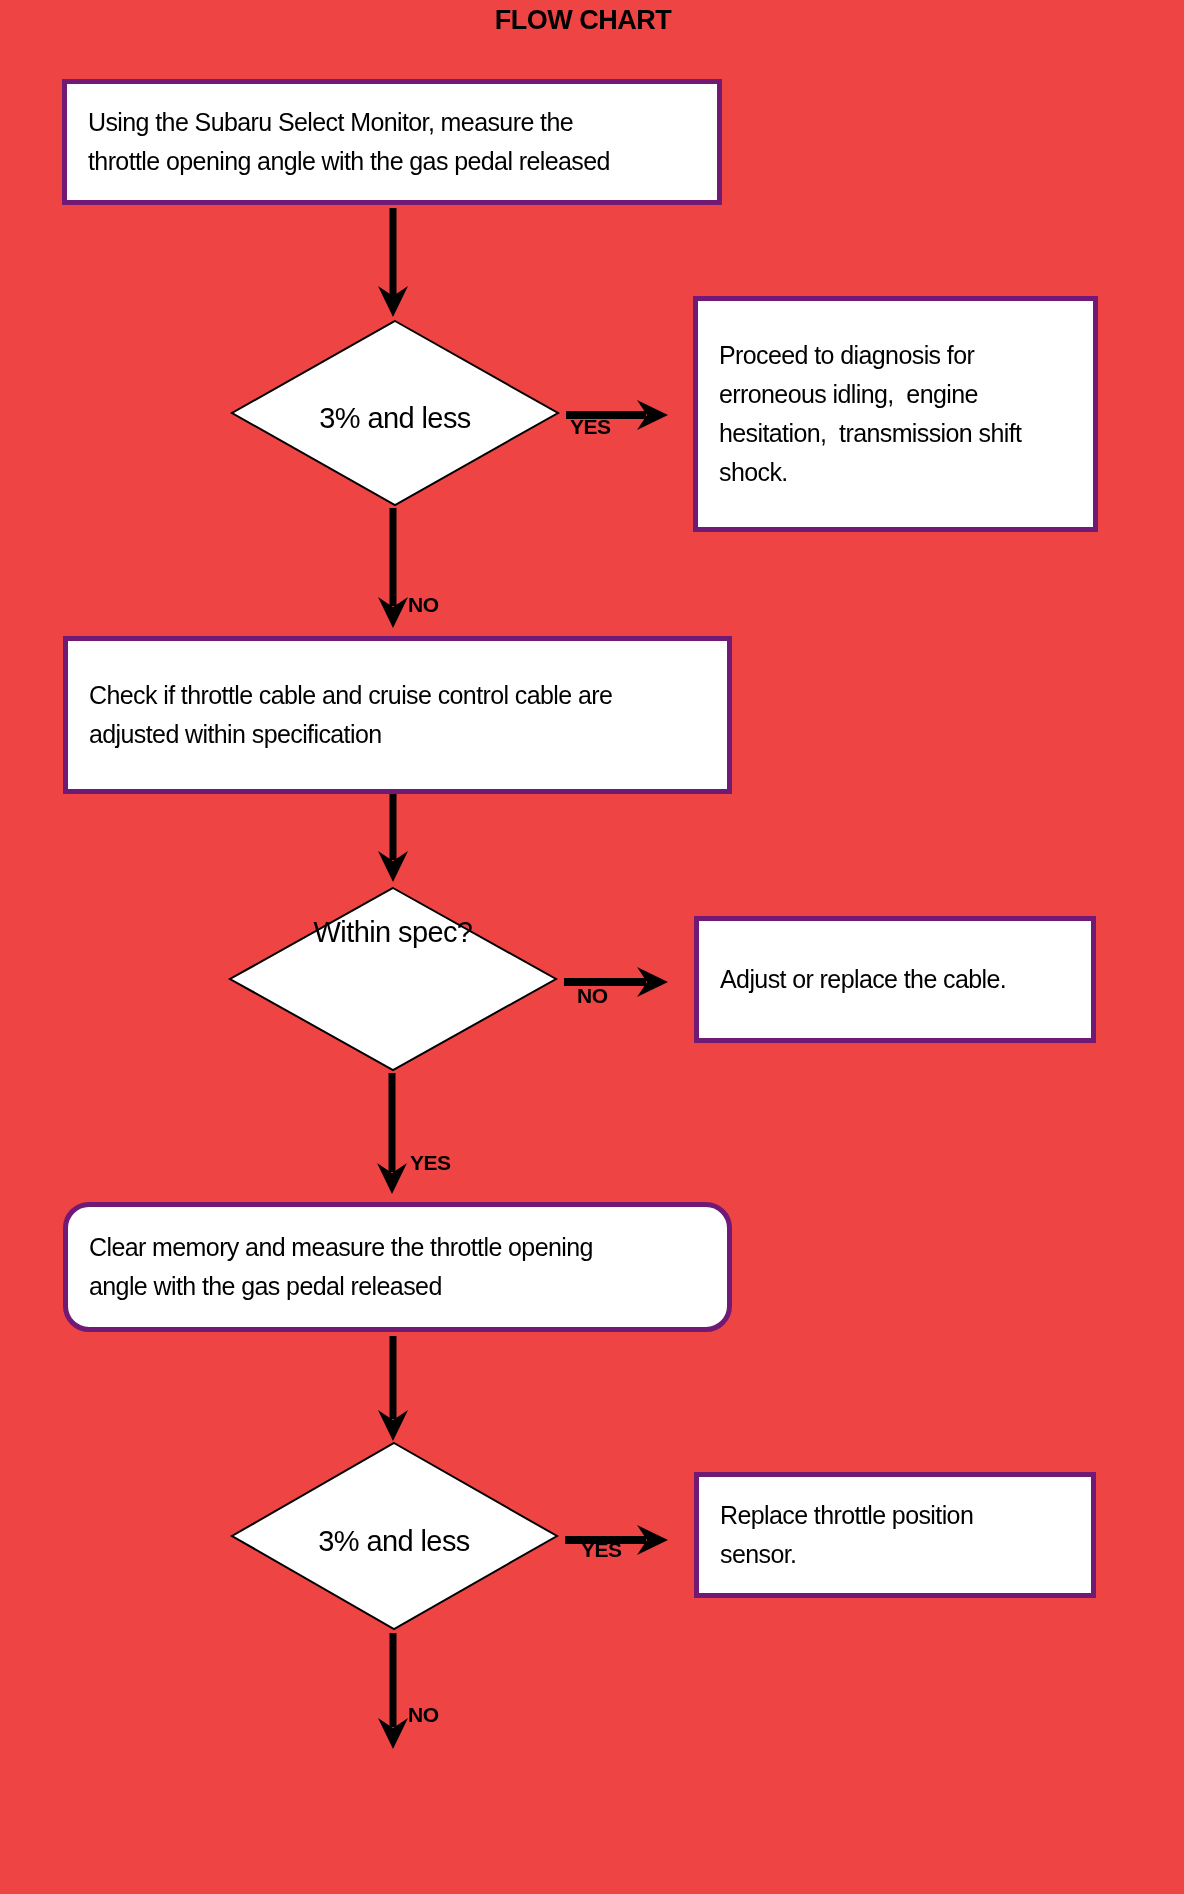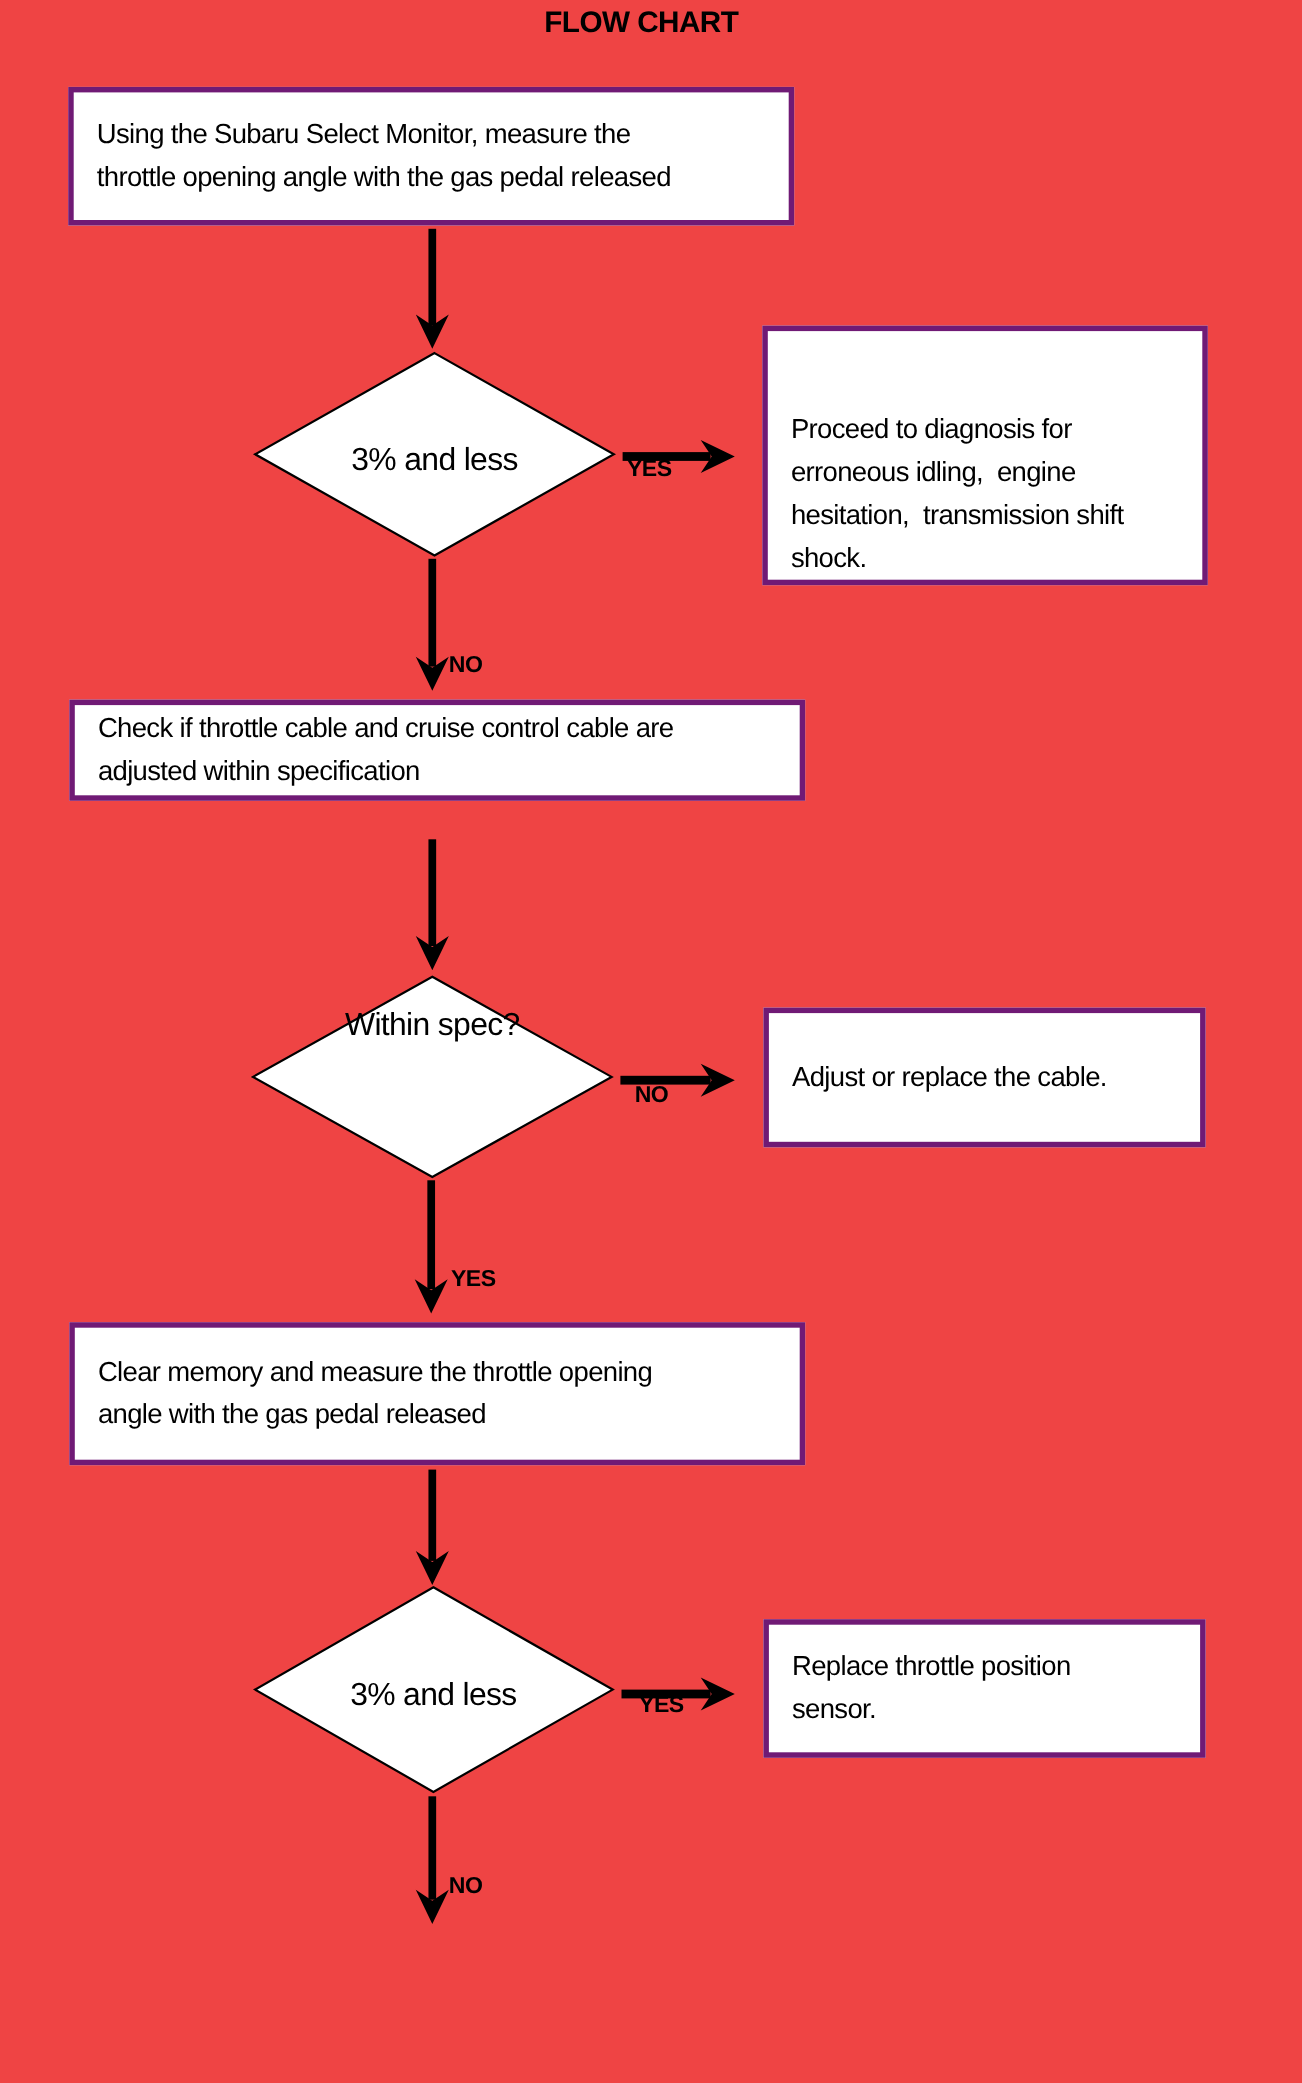--- a/index.html
+++ b/index.html
@@ -123,37 +123,37 @@
     </g>
   </svg>
 
   <div class="title">FLOW CHART</div>
 
   <div class="box" style="left:62px;  top:79px;   width:660px; height:126px;">
     <div class="box-text">Using the Subaru Select Monitor, measure the
 throttle opening angle with the gas pedal released</div>
   </div>
 
-  <div class="box" style="left:693px; top:296px;  width:405px; height:236px;align-items:flex-end;">
+  <div class="box" style="left:693px; top:296px;  width:405px; height:236px;">
     <div class="box-text">Proceed to diagnosis for
 erroneous idling,  engine
 hesitation,  transmission shift
 shock.</div>
   </div>
 
-  <div class="box" style="left:63px;  top:636px;  width:669px; height:92px;">
+  <div class="box" style="left:63px;  top:636px;  width:669px; height:158px;">
     <div class="box-text">Check if throttle cable and cruise control cable are
 adjusted within specification</div>
   </div>
 
   <div class="box" style="left:694px; top:916px;  width:402px; height:127px;">
     <div class="box-text">Adjust or replace the cable.</div>
   </div>
 
-  <div class="box" style="left:63px;  top:1202px; width:669px; height:130px;">
+  <div class="box" style="left:63px;  top:1202px; width:669px; height:130px;border-radius:26px;">
     <div class="box-text">Clear memory and measure the throttle opening
 angle with the gas pedal released</div>
   </div>
 
   <div class="box" style="left:694px; top:1472px; width:402px; height:126px;">
     <div class="box-text">Replace throttle position
 sensor.</div>
   </div>
 
 

